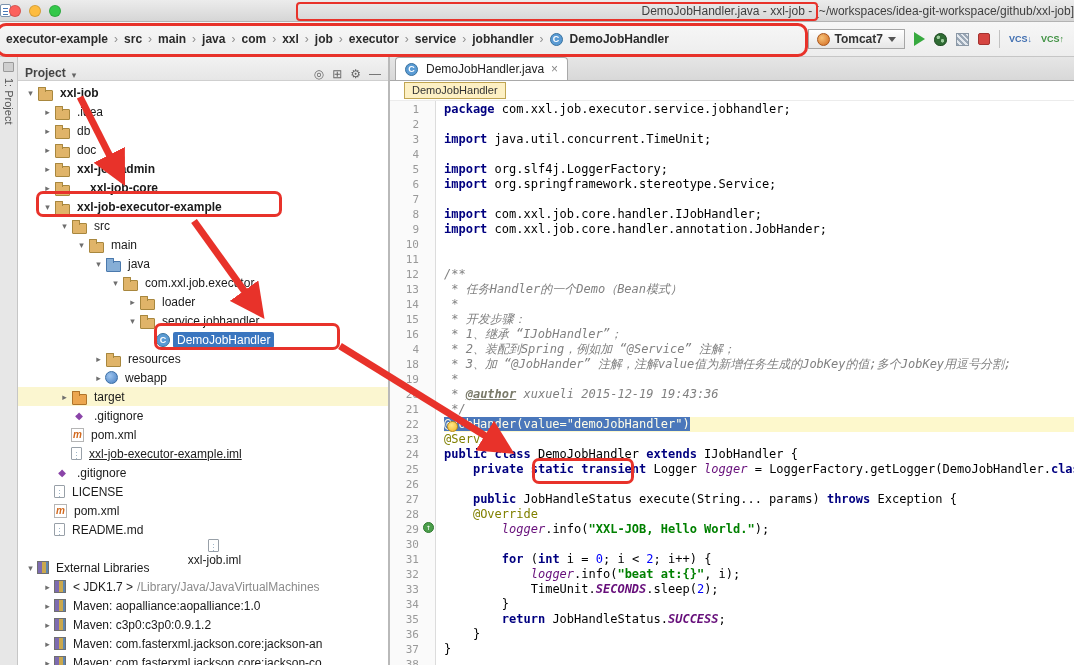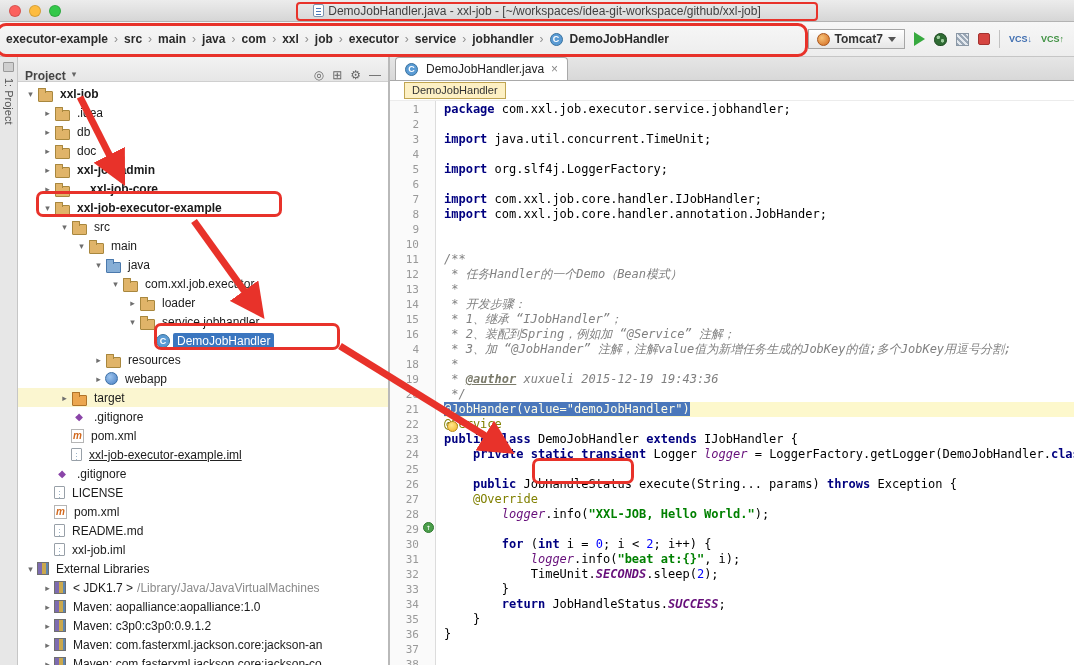--- a/index.html
+++ b/index.html
@@ -4,21 +4,21 @@
 <style>
   *{margin:0;padding:0;box-sizing:border-box}
   html,body{width:1074px;height:665px;overflow:hidden}
   body{position:relative;font-family:"Liberation Sans",sans-serif;font-size:12px;background:#fff;color:#222}
 
   
   .titlebar{height:22px;background:linear-gradient(#ececec,#d6d6d6);border-bottom:1px solid #b3b3b3;display:flex;align-items:center;position:relative}
   .traffic{display:flex;gap:8px;margin-left:9px;z-index:2}
   .light{width:12px;height:12px;border-radius:50%;border:1px solid rgba(0,0,0,.15)}
   .light.red{background:#fc615d}.light.yellow{background:#fdbc40}.light.green{background:#34c84a}
-  .title-center{position:absolute;left:0;right:0;top:0;bottom:0;display:flex;align-items:center;justify-content:center;gap:4px;pointer-events:none}
+  .title-center{position:absolute;left:0;right:0;top:0;bottom:0;display:flex;align-items:center;justify-content:space-between;gap:4px;pointer-events:none}
   .title-icon{width:11px;height:13px;background:#fff;border:1px solid #7d93ad;border-radius:2px;display:inline-block;position:relative}
   .title-icon::before{content:'';position:absolute;left:2px;top:3px;right:2px;height:1px;background:#4a78b8;box-shadow:0 3px 0 #4a78b8,0 6px 0 #4a78b8}
   .title-text{color:#3f3f3f;font-size:12px}
 
   
   .navbar{height:35px;background:linear-gradient(#f7f7f7,#ededed);border-bottom:1px solid #c6c6c6;display:flex;align-items:center;padding:0 10px 0 2px}
   .crumbs{display:flex;align-items:center;flex:1;overflow:hidden;white-space:nowrap}
   .crumb{display:flex;align-items:center;gap:4px;font-weight:bold;font-size:12px;color:#2b2b2b;padding:3px 4px;border-radius:3px;cursor:default}
   .crumb-sep{color:#8f8f8f;padding:0 2px;font-size:12px}
   .run-controls{display:flex;align-items:center;gap:9px;margin-left:8px}
@@ -34,21 +34,21 @@
   .vdiv{width:1px;height:18px;background:#c2c2c2}
 
   
   .main{display:flex;height:608px}
   .tool-strip{width:18px;background:#e7e7e7;border-right:1px solid #c6c6c6;display:flex;flex-direction:column;align-items:center;padding-top:5px;gap:6px}
   .strip-icon{width:11px;height:10px;background:#cfcfcf;border:1px solid #9a9a9a;border-radius:1px}
   .vlabel{writing-mode:vertical-rl;font-size:11px;color:#555;cursor:default}
 
   
   .project-panel{width:372px;display:flex;flex-direction:column;border-right:2px solid #b9b9b9;background:#fff}
-  .panel-header{height:24px;background:linear-gradient(#f2f2f2,#e6e6e6);border-bottom:1px solid #cfcfcf;display:flex;align-items:flex-start;padding:12px 7px;gap:6px}
+  .panel-header{height:24px;background:linear-gradient(#f2f2f2,#e6e6e6);border-bottom:1px solid #cfcfcf;display:flex;align-items:flex-end;padding:0 7px;gap:6px}
   .ph-title{font-weight:bold;color:#444}
   .ph-caret{color:#666;font-size:9px}
   .ph-spacer{flex:1}
   .ph-ico{color:#666;font-size:12px;line-height:12px;cursor:default}
   .tree{flex:1;overflow:hidden;background:#fff;padding-top:2px}
   .tree-row{height:19px;display:flex;align-items:center;white-space:nowrap;cursor:default}
   .expander{width:13px;flex:none;text-align:center;font-size:9px;color:#6e6e6e}
   .tree-label{padding:1px 4px;border-radius:2px;color:#1a1a1a}
   .tree-label.selected{background:#3b76bf;color:#fff}
   .dim{color:#8b8b8b}
@@ -310,21 +310,21 @@
         <div class="tree-row" style="padding-left: 23px;">
           <span class="expander"></span>
           <span class="ico ico-maven">m</span>
           <span class="tree-label">pom.xml</span>
         </div>
         <div class="tree-row" style="padding-left: 23px;">
           <span class="expander"></span>
           <span class="ico ico-file"></span>
           <span class="tree-label">README.md</span>
         </div>
-        <div class="tree-row" style="padding-left: 23px;">
+        <div class="tree-row" style="padding-left: 23px; flex-direction: column;">
           <span class="expander"></span>
           <span class="ico ico-file"></span>
           <span class="tree-label">xxl-job.iml</span>
         </div>
         <div class="tree-row" style="padding-left: 6px;">
           <span class="expander">▾</span>
           <span class="ico ico-lib"></span>
           <span class="tree-label">External Libraries</span>
         </div>
         <div class="tree-row" style="padding-left: 23px;">
@@ -407,20 +407,21 @@
           <div class="gnum">36</div>
           <div class="gnum">37</div>
           <div class="gnum">38</div>
         </div>
       <div class="code">
           <div class="line"><span class="kw">package </span><span class="pl">com.xxl.job.executor.service.jobhandler;</span></div>
           <div class="line"></div>
           <div class="line"><span class="kw">import </span><span class="pl">java.util.concurrent.TimeUnit;</span></div>
           <div class="line"></div>
           <div class="line"><span class="kw">import </span><span class="pl">org.slf4j.LoggerFactory;</span></div>
+          <div class="line"><span class="kw">import </span><span class="pl">org.springframework.stereotype.Service;</span></div>
           <div class="line"></div>
           <div class="line"><span class="kw">import </span><span class="pl">com.xxl.job.core.handler.IJobHandler;</span></div>
           <div class="line"><span class="kw">import </span><span class="pl">com.xxl.job.core.handler.annotation.JobHander;</span></div>
           <div class="line"></div>
           <div class="line"></div>
           <div class="line"><span class="com">/**</span></div>
           <div class="line"><span class="com"> * 任务Handler的一个Demo（Bean模式）</span></div>
           <div class="line"><span class="com"> *</span></div>
           <div class="line"><span class="com"> * 开发步骤：</span></div>
           <div class="line"><span class="com"> * 1、继承 “IJobHandler”；</span></div>

